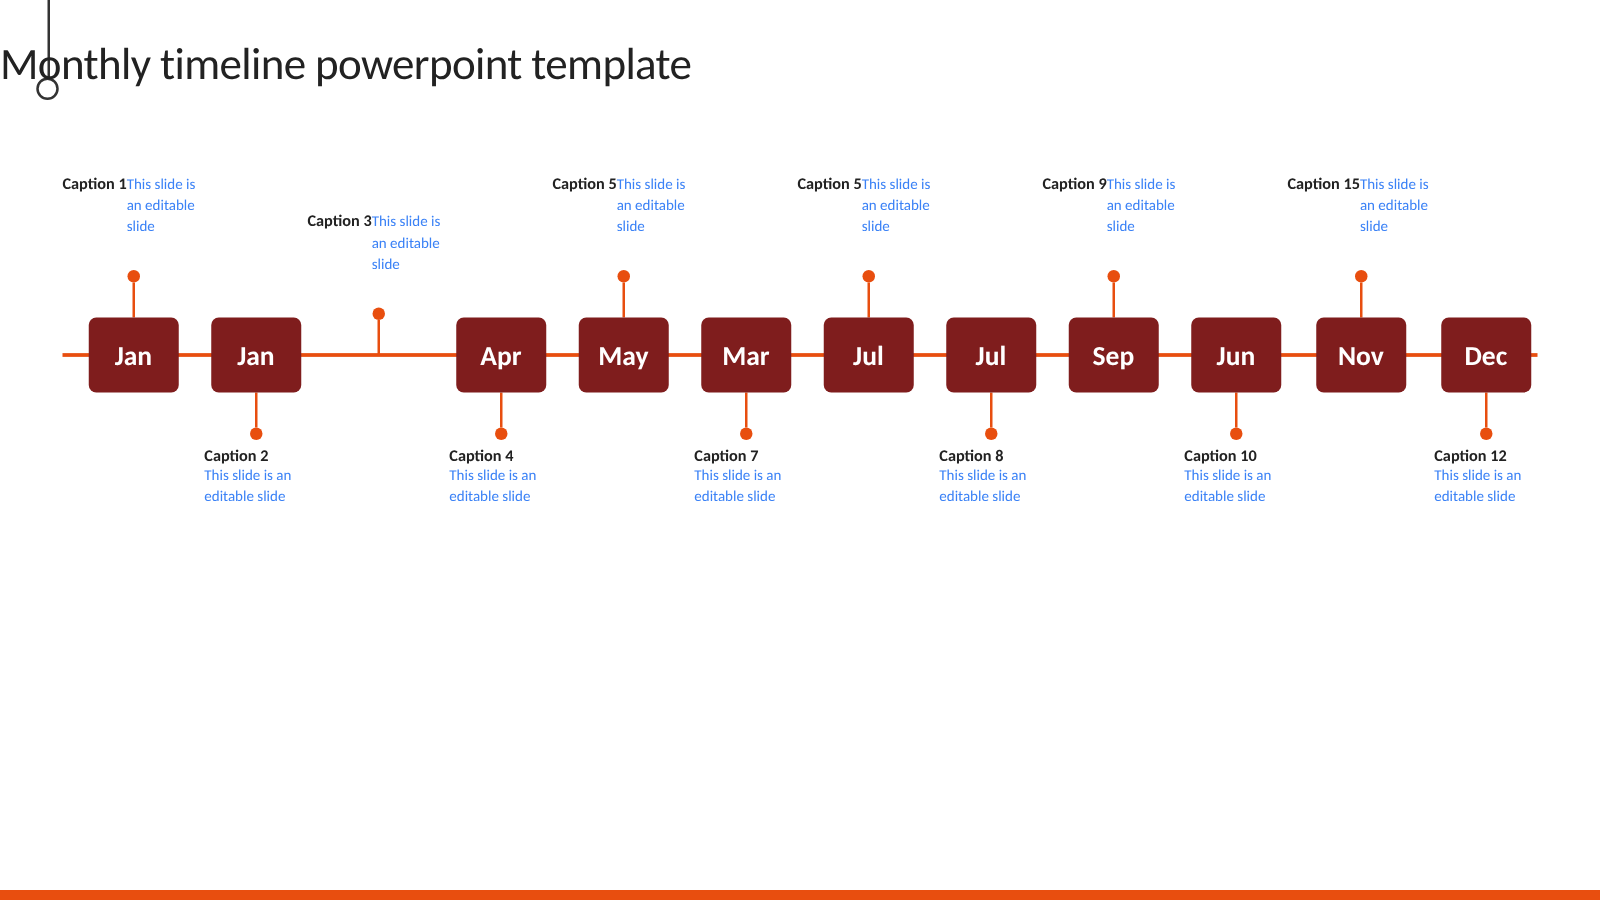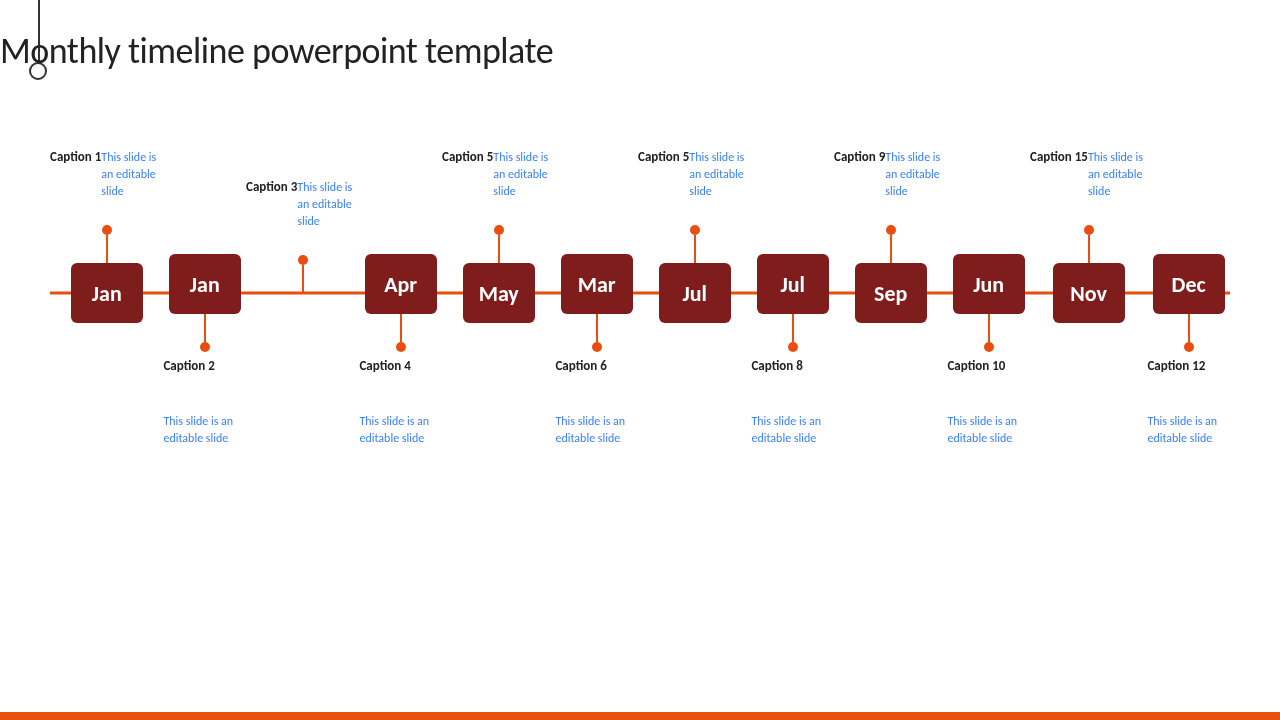--- a/index.html
+++ b/index.html
@@ -98,21 +98,20 @@
       visibility: hidden;
     }
 
     
     .caption-below {
       display: flex;
       flex-direction: column;
       align-items: flex-start;
       margin-top: 6px;
       min-height: 70px;
-      gap: 40px;
     }
     .caption-below.empty {
       visibility: hidden;
     }
 
     .caption-title {
       font-size: 13px;
       font-weight: 700;
       color: #222;
       white-space: nowrap;
@@ -262,21 +261,21 @@
       <div class="caption-above empty"></div>
       <div class="above-connector">
         <div style="height: 38px;"></div>
       </div>
       <div class="month-box">Mar</div>
       <div class="below-connector">
         <div class="connector connector-below"></div>
         <div class="dot"></div>
       </div>
       <div class="caption-below">
-        <span class="caption-title">Caption 6</span>
+        <span class="caption-title">Caption 7</span>
         <span class="caption-text">This slide is an editable slide</span>
       </div>
     </div>
     <div class="month-wrapper">
       <div class="caption-above">
         <span class="caption-title">Caption 5</span>
         <span class="caption-text">This slide is an editable slide</span>
       </div>
       <div class="above-connector">
         <div class="dot"></div>

